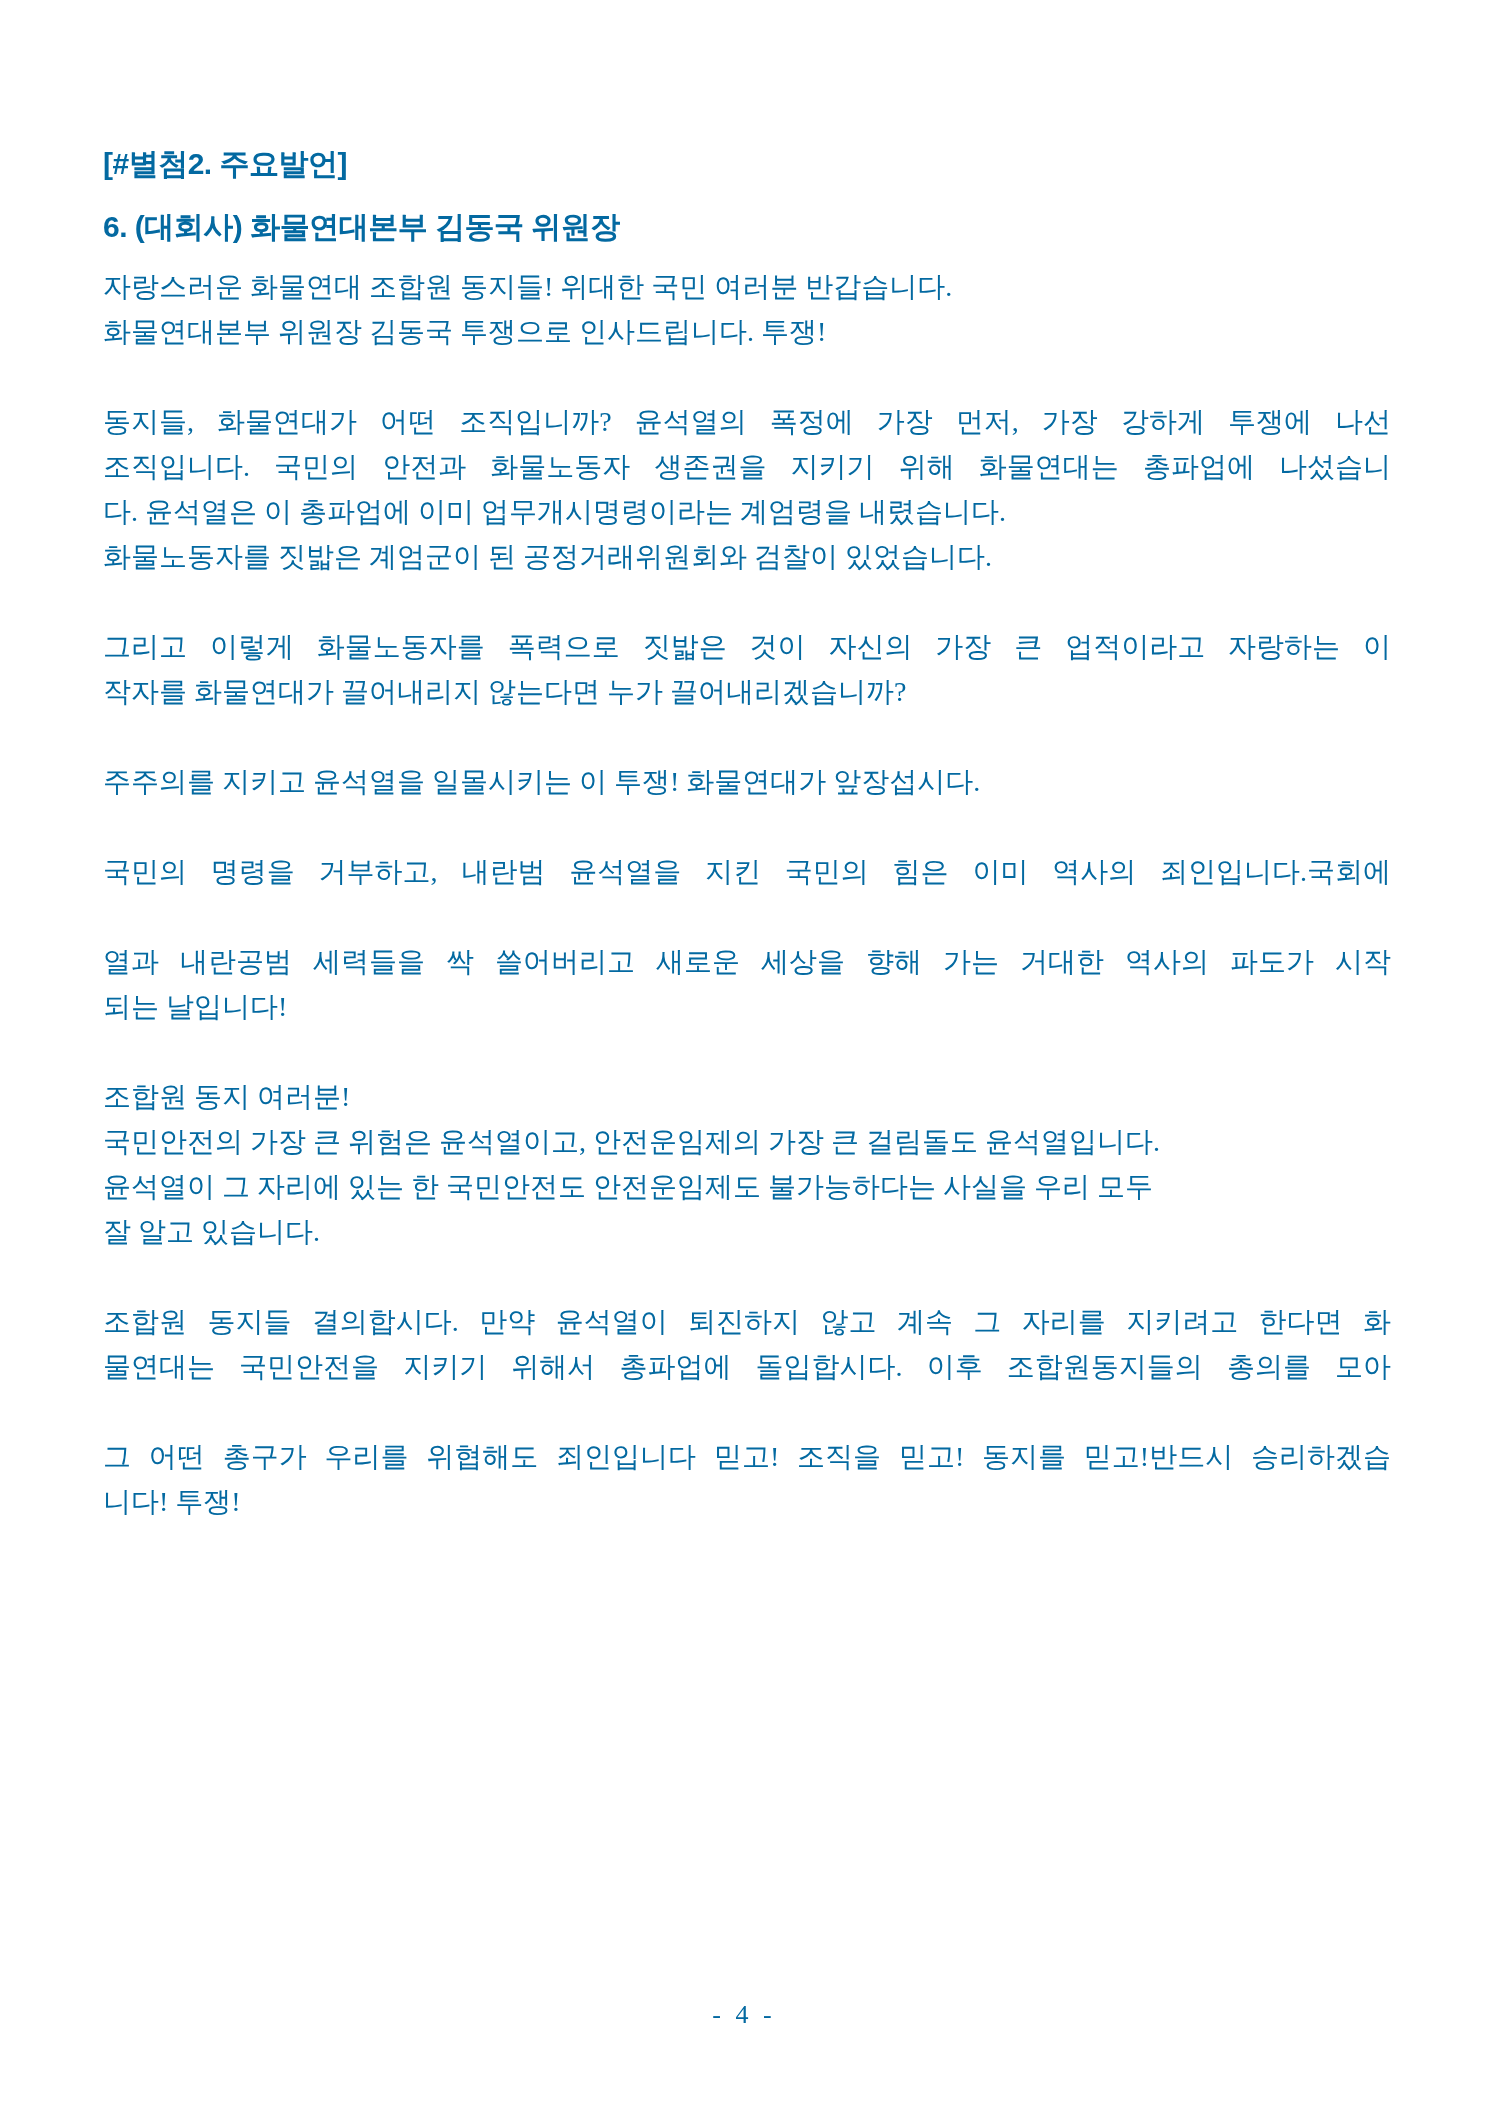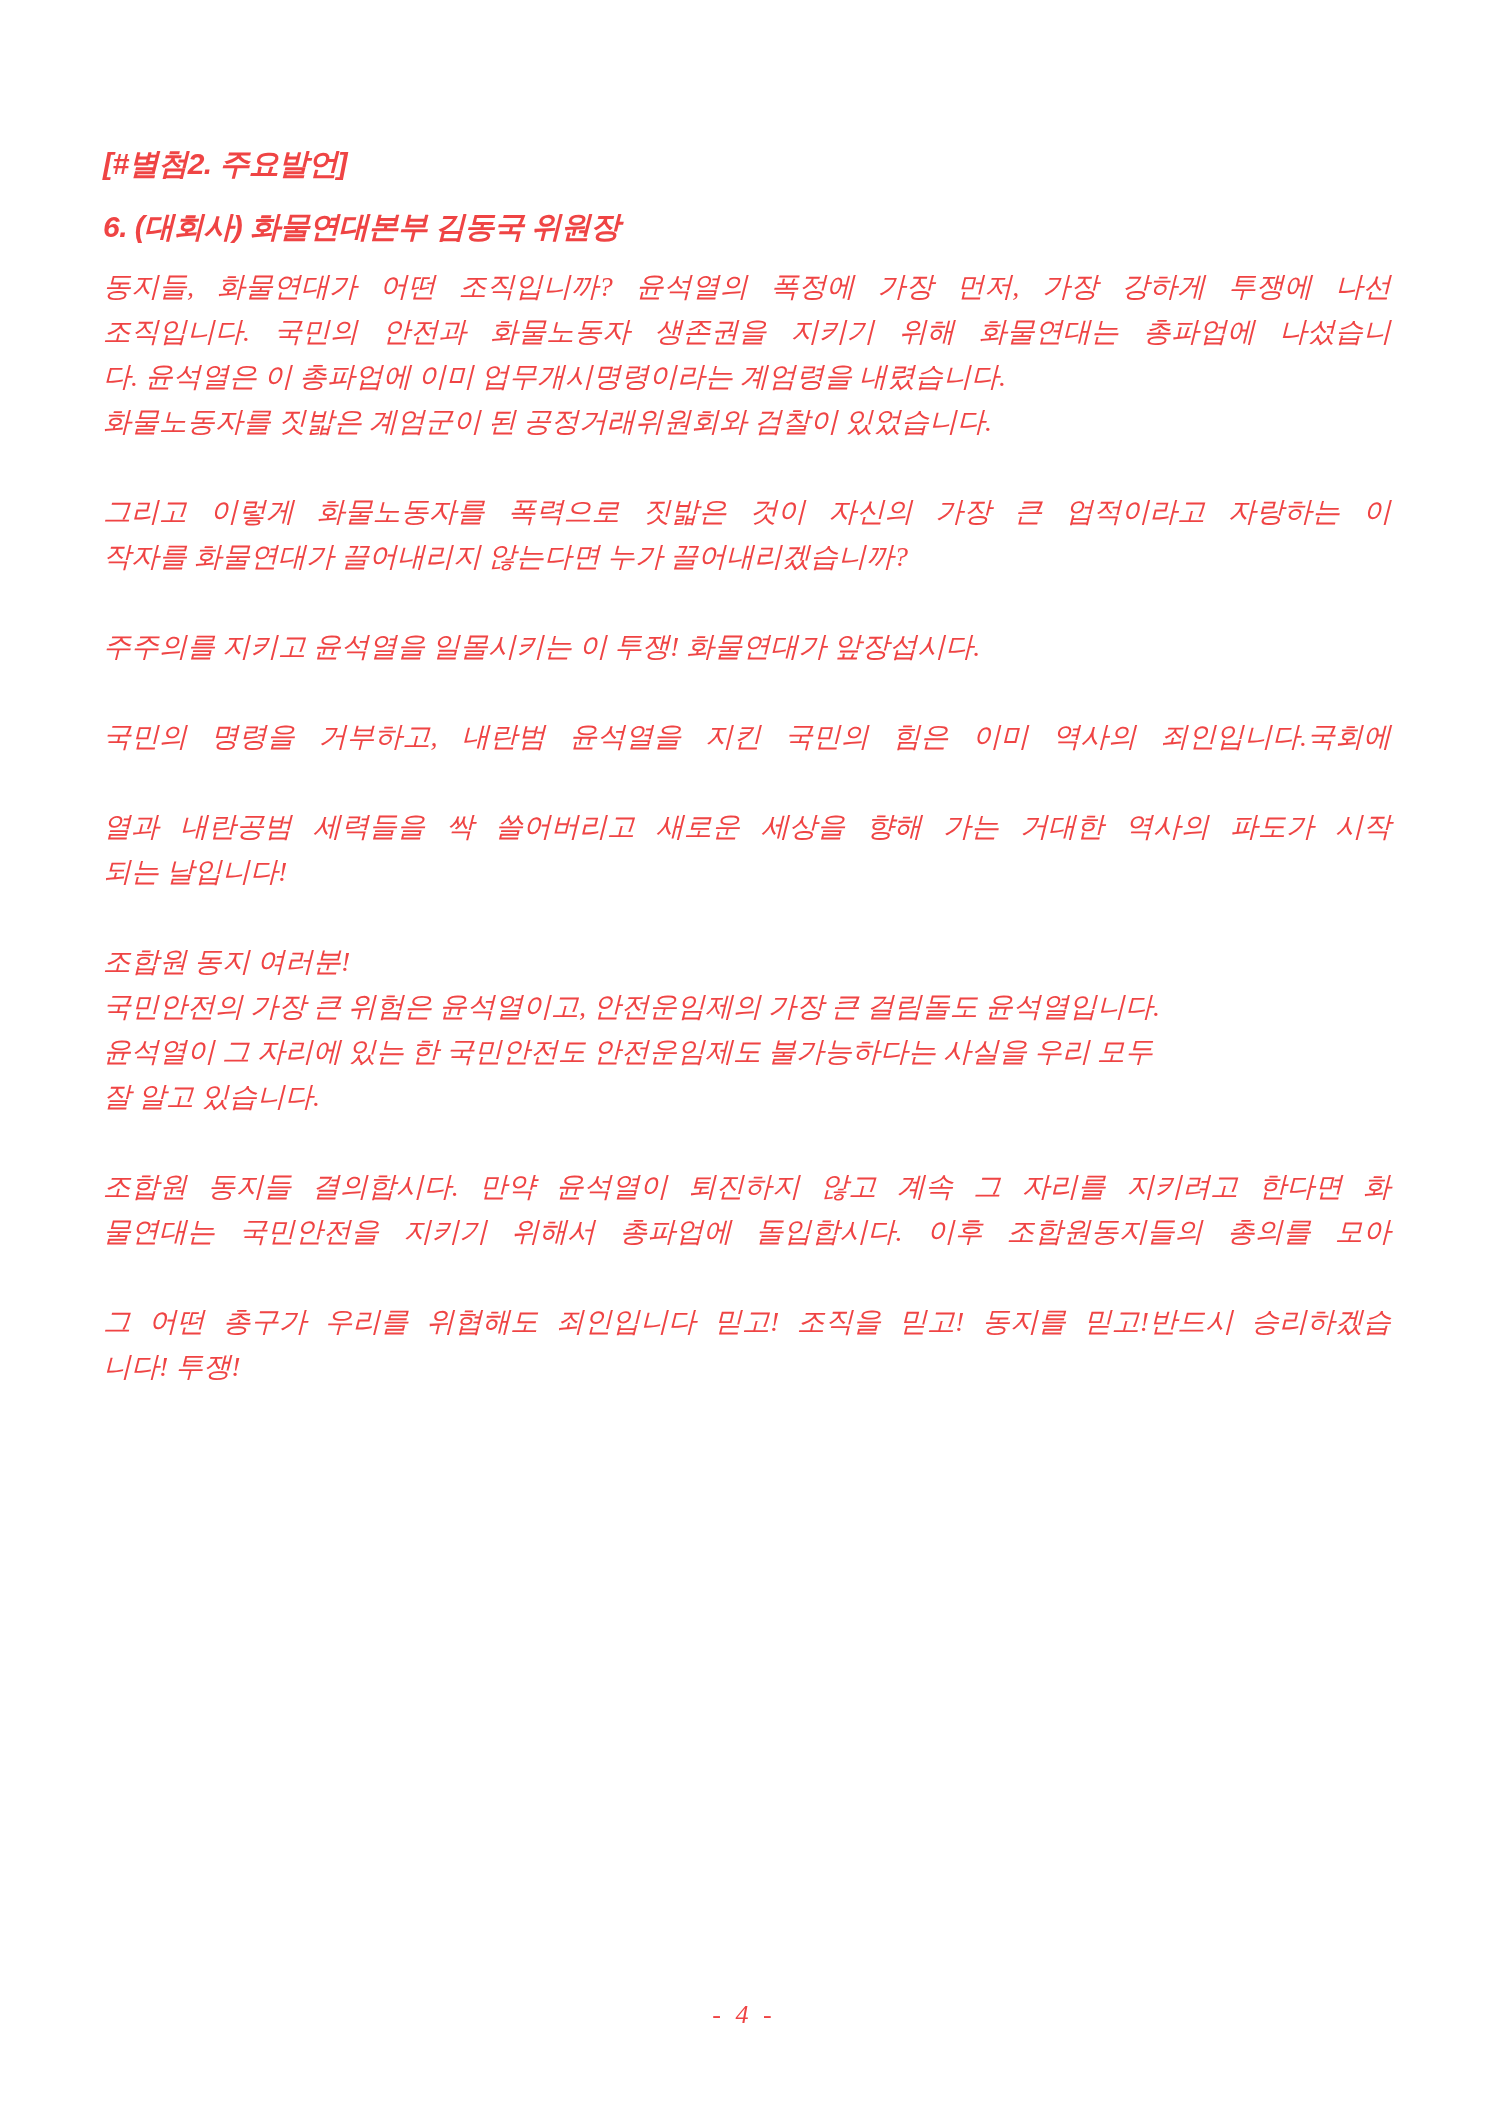--- a/index.html
+++ b/index.html
@@ -5,24 +5,23 @@
   html, body {
     margin: 0;
     padding: 0;
     background: #ffffff;
   }
   .page {
     position: relative;
     width: 1488px;
     height: 2105px;
     background: #ffffff;
-    color: #ef4444;
+    color: #0369a1;
     font-family: "Liberation Serif", serif;
     overflow: hidden;
-    font-style: italic;
   }
   .content {
     position: absolute;
     left: 103px;
     right: 97px;
     top: 146px;
   }
   .heading1 {
     font-family: "Liberation Sans", sans-serif;
     font-weight: 700;
@@ -67,20 +66,24 @@
 </style>
 </head>
 <body>
 
 <div class="page">
   <div class="content">
     <div class="heading1">[#별첨2. 주요발언]</div>
     <div class="heading2">6. (대회사) 화물연대본부 김동국 위원장</div>
     <div id="body-paragraphs">
         <div class="paragraph">
+          <div class="line">자랑스러운 화물연대 조합원 동지들! 위대한 국민 여러분 반갑습니다.</div>
+          <div class="line">화물연대본부 위원장 김동국 투쟁으로 인사드립니다. 투쟁!</div>
+        </div>
+        <div class="paragraph">
           <div class="line justified">동지들, 화물연대가 어떤 조직입니까? 윤석열의 폭정에 가장 먼저, 가장 강하게 투쟁에 나선</div>
           <div class="line justified">조직입니다. 국민의 안전과 화물노동자 생존권을 지키기 위해 화물연대는 총파업에 나섰습니</div>
           <div class="line">다. 윤석열은 이 총파업에 이미 업무개시명령이라는 계엄령을 내렸습니다.</div>
           <div class="line">화물노동자를 짓밟은 계엄군이 된 공정거래위원회와 검찰이 있었습니다.</div>
         </div>
         <div class="paragraph">
           <div class="line justified">그리고 이렇게 화물노동자를 폭력으로 짓밟은 것이 자신의 가장 큰 업적이라고 자랑하는 이</div>
           <div class="line">작자를 화물연대가 끌어내리지 않는다면 누가 끌어내리겠습니까?</div>
         </div>
         <div class="paragraph">

